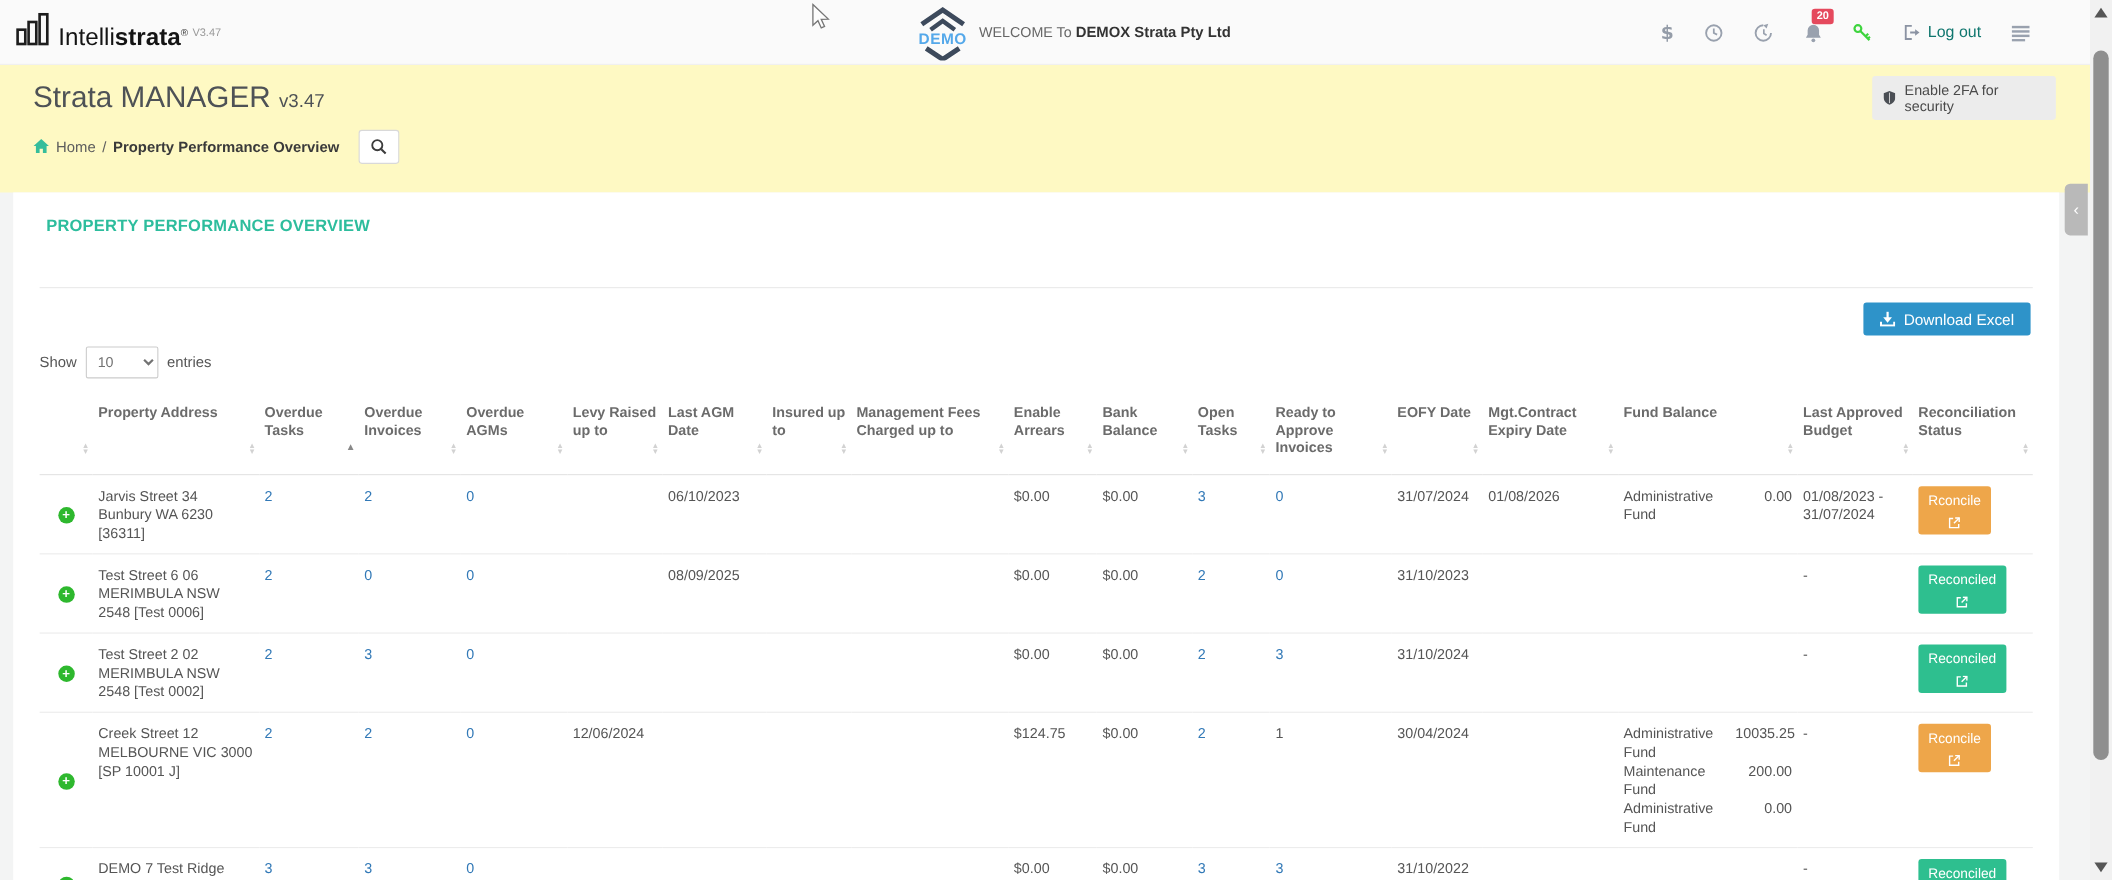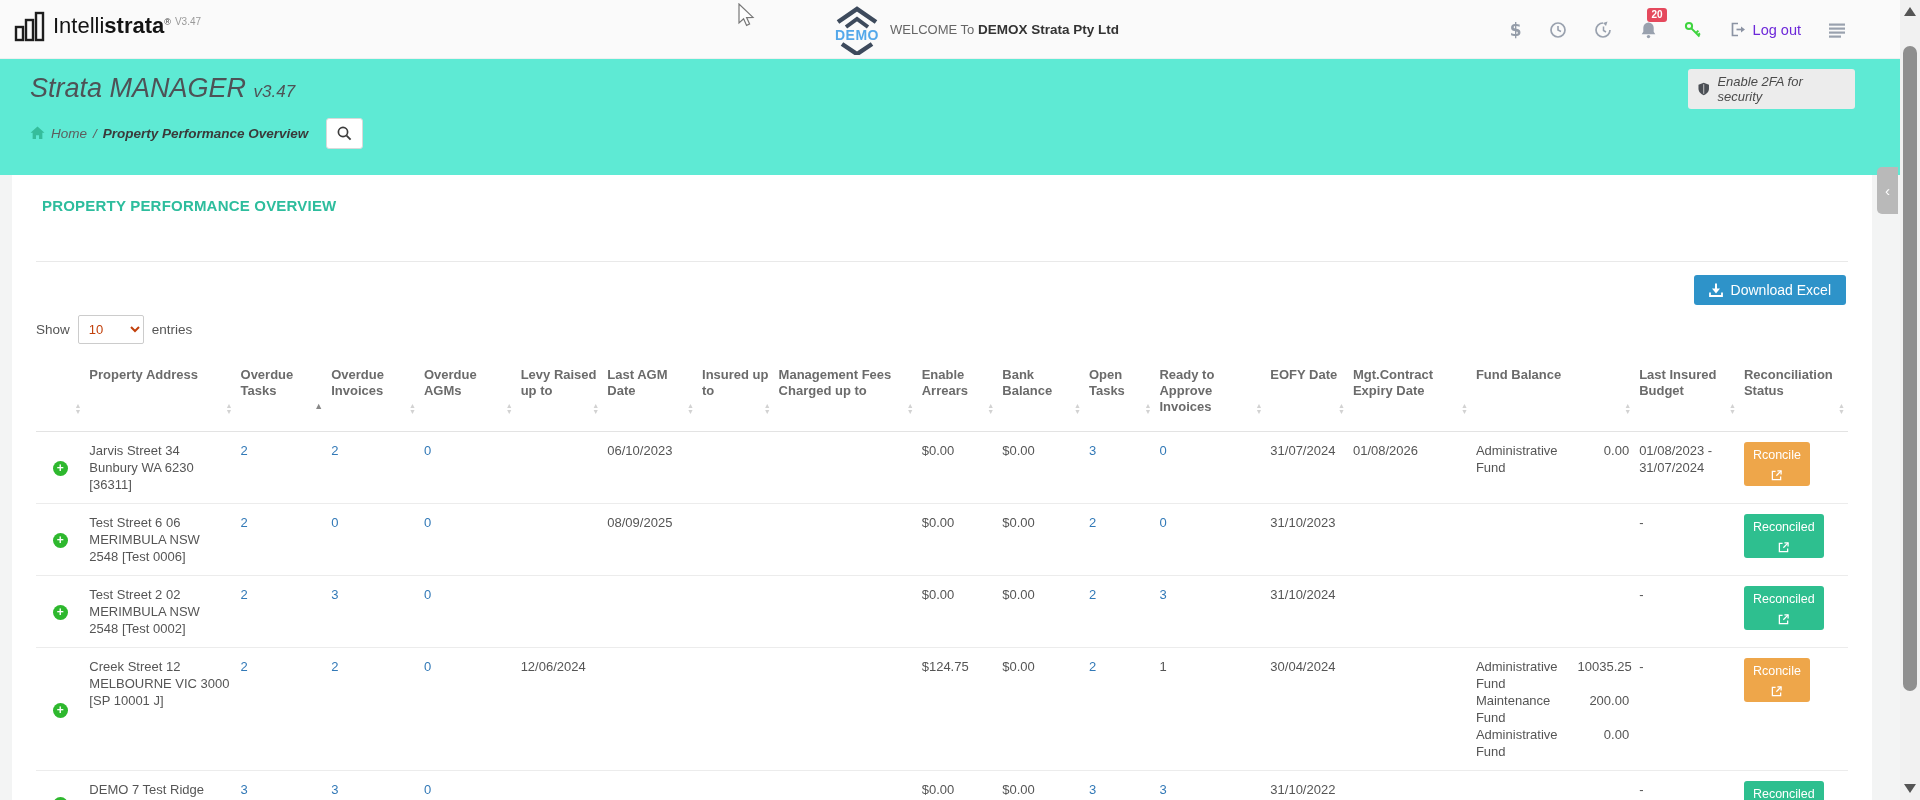--- a/index.html
+++ b/index.html
@@ -7,36 +7,36 @@
   body {
     width:1920px; height:800px; overflow:hidden; position:relative;
     background:#f3f4f4; font-family:"Liberation Sans","DejaVu Sans",sans-serif;
     font-size:13px; color:#555;
   }
 
   
   .navbar { position:absolute; top:0; left:0; right:0; height:59px; background:#fafafa;
             border-bottom:1px solid #efefef; z-index:5; }
   .brand { position:absolute; left:14px; top:10px; display:flex; align-items:flex-start; gap:7px; }
-  .brand-text { font-size:22px; color:#141414; line-height:24px; }
+  .brand-text { font-size:22px; color:#141414; line-height:40px; }
   .brand-text b { font-weight:bold; }
   .brand-reg { font-size:9px; color:#333; vertical-align:super; }
   .brand-ver { font-size:10px; color:#999; vertical-align:super; margin-left:4px; }
   .welcome { position:absolute; left:833px; top:0; height:59px; display:flex; align-items:center; gap:9px; }
   .welcome-text { font-size:13px; color:#666; }
   .welcome-text b { color:#333; font-size:13.5px; }
   .nav-icons { position:absolute; right:74px; top:0; height:59px; display:flex; align-items:center; gap:27px; }
   .nav-ic { position:relative; color:#99a1ae; cursor:pointer; display:flex; align-items:center; }
   .dollar { font-size:17px; color:#949ca8; font-weight:bold; font-family:"DejaVu Sans",sans-serif; }
   .badge { position:absolute; top:-13px; right:-10px; background:#e5495d; color:#fff;
            font-size:10px; font-weight:bold; padding:1px 4px 2px; border-radius:3px; line-height:11px; }
-  .logout { display:flex; align-items:center; gap:7px; color:#6d28d9; font-size:14.5px; cursor:pointer; }
+  .logout { display:flex; align-items:center; gap:7px; color:#0f766e; font-size:14.5px; cursor:pointer; }
 
   
-  .subheader { position:absolute; top:59px; left:0; right:18px; height:116px; background:#5eead4;font-style:italic; }
+  .subheader { position:absolute; top:59px; left:0; right:4px; height:116px; background:#fef9c3; }
   .page-title { position:absolute; left:30px; top:14px; font-size:27px; font-weight:400; color:#4e5256; margin:0; }
   .page-title .ver { font-size:17px; }
   .crumb-row { position:absolute; left:30px; top:58px; display:flex; align-items:center; gap:6px; height:32px; }
   .crumb { display:flex; align-items:center; gap:6px; color:#5d5d5d; font-size:13.5px; }
   .crumb b { color:#3a3a3a; }
   .search-btn { margin-left:12px; width:37px; height:31px; background:#fff; border:1px solid #d9d9d9;
                 border-radius:3px; display:flex; align-items:center; justify-content:center; cursor:pointer; }
   .user-panel { position:absolute; right:47px; top:5px; width:215px; }
   .user-top { display:flex; gap:9px; }
   .user-texts { padding-top:2px; }
@@ -54,21 +54,21 @@
   
   .card { position:absolute; left:12px; top:175px; width:1860px; height:625px; background:#fff;
           padding:20px 24px 0 24px; overflow:hidden; }
   .section-title { margin:2px 0 0 6px; font-size:15px; font-weight:bold; color:#2dbd9d; letter-spacing:.2px; }
   .divider { margin-top:47px; border-top:1px solid #e9e9e9; }
   .btn-download { position:absolute; right:26px; top:100px; background:#2e93c9; color:#fff; border:none;
                   border-radius:3px; padding:7px 15px; font-size:14px; display:flex; align-items:center; gap:8px;
                   cursor:pointer; font-family:inherit; }
   .controls { position:absolute; left:24px; right:26px; top:140px; display:flex; justify-content:space-between; align-items:center; }
   .show-group { display:flex; align-items:center; gap:8px; color:#555; font-size:13.5px; }
-  .show-group select { width:66px; height:29px; border:1px solid #ccc; border-radius:2px; color:#c2410c;
+  .show-group select { width:66px; height:29px; border:1px solid #ccc; border-radius:2px; color:#737373;
                        font-size:13px; padding:2px 6px; background:#fff; font-family:inherit; }
   .search-group { display:flex; align-items:center; gap:8px; color:#555; font-size:13.5px; }
   .search-group input { width:182px; height:30px; border:1px solid #ccc; border-radius:2px; padding:4px 8px;
                         font-size:13px; font-family:inherit; }
 
   
   .table-wrap { position:absolute; left:24px; right:24px; top:186px; }
   table { width:100%; border-collapse:collapse; table-layout:fixed; }
   th { text-align:left; vertical-align:top; padding:6px 5px 16px 5px; font-size:13px; font-weight:bold;
        color:#6b6b6b; line-height:16px; position:relative; border-bottom:1px solid #e3e3e3; cursor:pointer; }
@@ -270,21 +270,21 @@
             <th><span>Open Tasks</span><span class="sort-carets" style="white-space: pre;">▲
 ▼</span></th>
             <th><span>Ready to Approve Invoices</span><span class="sort-carets" style="white-space: pre;">▲
 ▼</span></th>
             <th><span>EOFY Date</span><span class="sort-carets" style="white-space: pre;">▲
 ▼</span></th>
             <th><span>Mgt.Contract Expiry Date</span><span class="sort-carets" style="white-space: pre;">▲
 ▼</span></th>
             <th><span>Fund Balance</span><span class="sort-carets" style="white-space: pre;">▲
 ▼</span></th>
-            <th><span>Last Insured Budget</span><span class="sort-carets" style="white-space: pre;">▲
+            <th><span>Last Approved Budget</span><span class="sort-carets" style="white-space: pre;">▲
 ▼</span></th>
             <th><span>Reconciliation Status</span><span class="sort-carets" style="white-space: pre;">▲
 ▼</span></th>
           </tr>
         </thead>
       <tbody>
           <tr>
             <td class="col-expand"><span class="plus-icon">+</span></td>
             <td>Jarvis Street 34 Bunbury WA 6230 [36311]</td>
             <td><span class="num-link">2</span></td>

